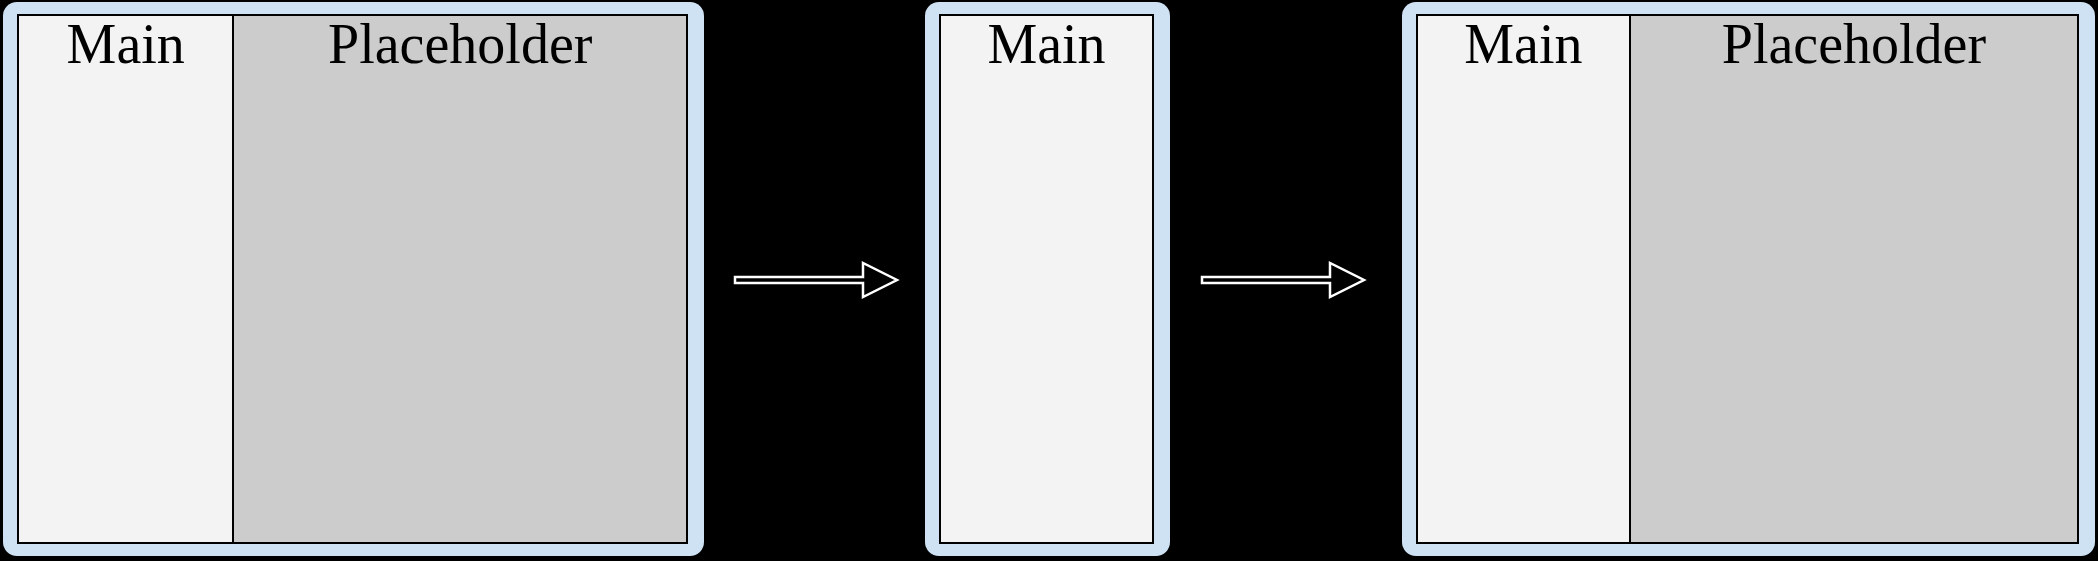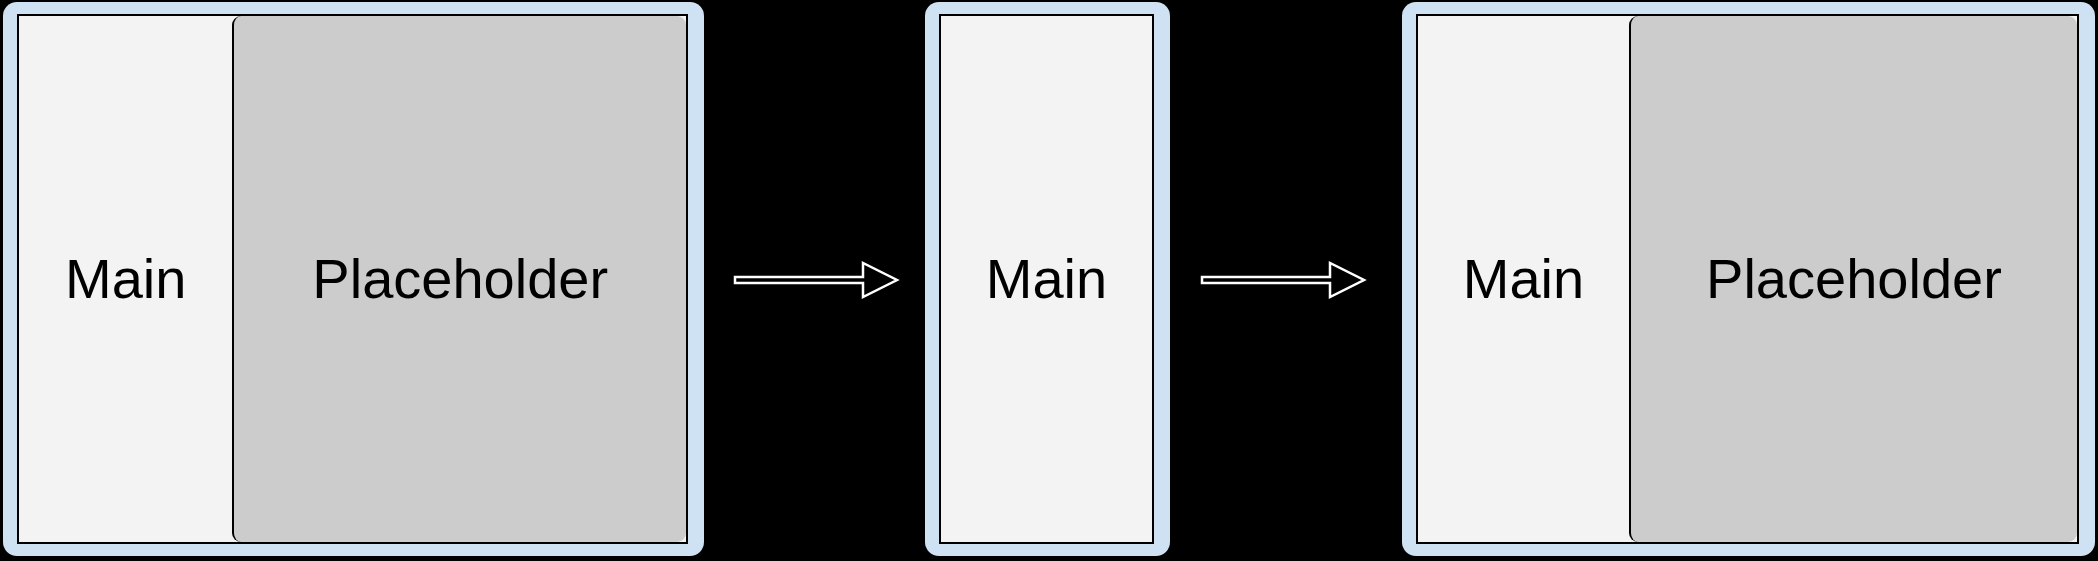--- a/index.html
+++ b/index.html
@@ -29,36 +29,36 @@
     bottom: 12px;
     left: 14px;
     right: 16px;
     border: 2px solid var(--stroke, #000);
     display: flex;
     overflow: hidden;
     background: var(--main-bg, #f3f3f3);
   }
   .pane {
     display: flex;
-    align-items: center;
+    align-items: flex-start;
     justify-content: center;
     box-sizing: border-box;
+    font-family: Liberation Serif, serif;
   }
   .pane-main {
     background: var(--main-bg, #f3f3f3);
     flex: 0 0 32%;
   }
   .pane-main.full {
     flex: 1 1 100%;
   }
   .pane-placeholder {
     background: var(--placeholder-bg, #ccc);
     flex: 1 1 auto;
     border-left: 2px solid var(--stroke, #000);
-    border-radius: 9px;
   }
   .pane-label {
     font-size: 56px;
     line-height: 1;
     color: var(--label-color, #000);
     white-space: nowrap;
     user-select: none;
   }
   #panel-1 { left: 3px;    width: 701px; }
   #panel-2 { left: 925px;  width: 245px; }

